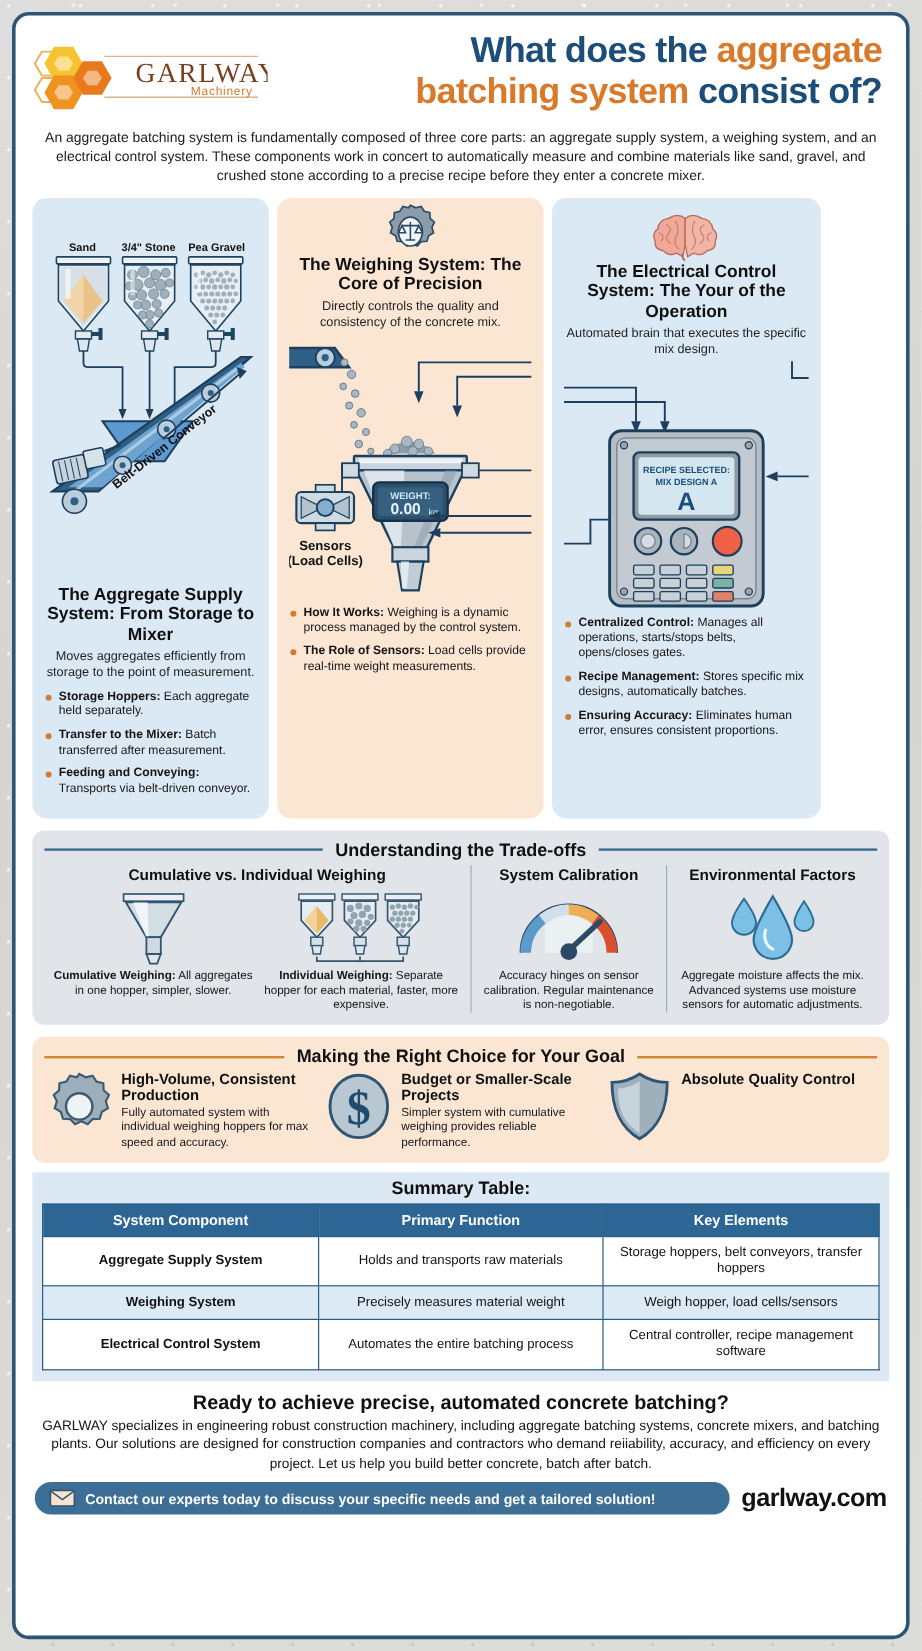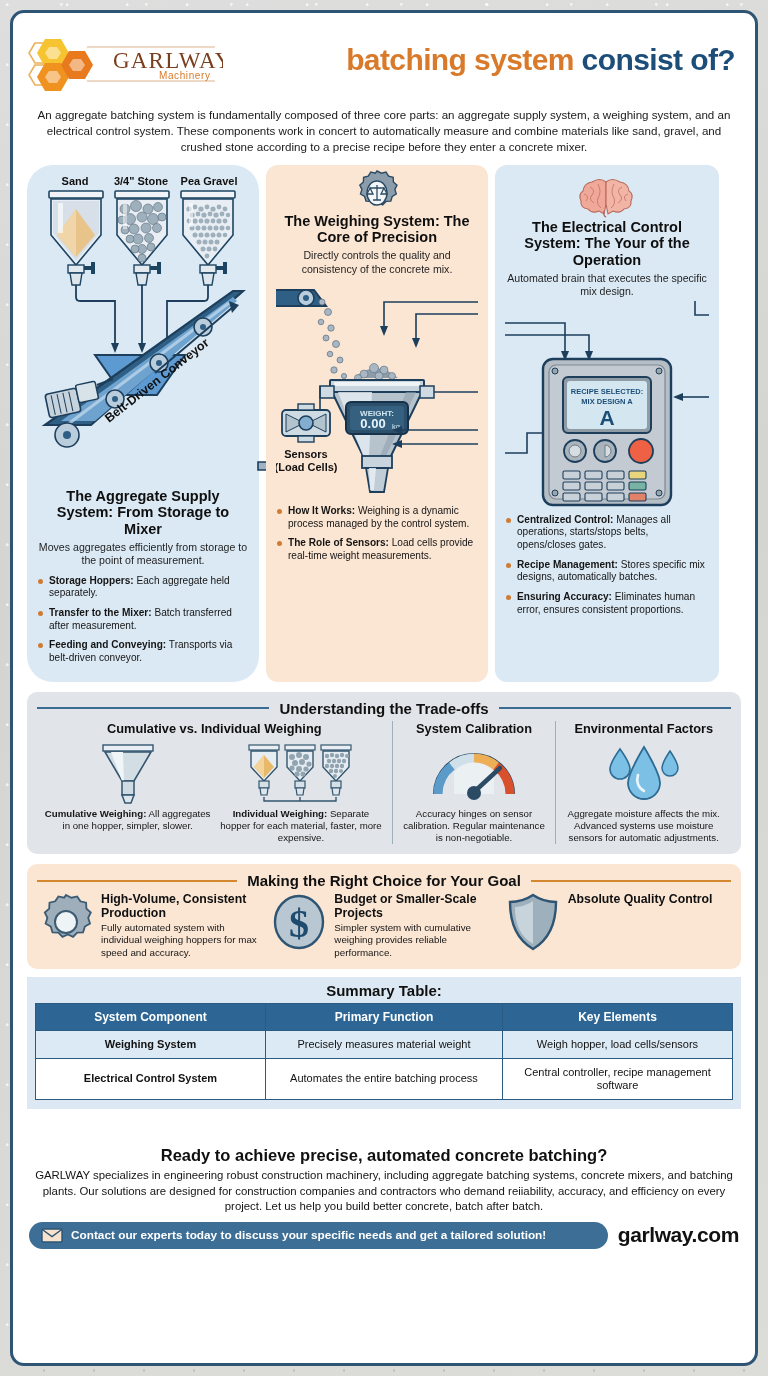--- a/index.html
+++ b/index.html
@@ -42,21 +42,21 @@
   .orange { color: #d97a2b; }
   .intro {
     padding: 6px 16px 10px 16px;
     font-size: 11.6px; line-height: 1.38; color: #1a1a1a; text-align: center;
   }
   
   .panels { display: flex; gap: 7px; padding: 0 14px; align-items: stretch; position: relative; }
   .panel { border-radius: 12px; position: relative; padding: 8px 10px 10px 10px; }
   .p-blue { background: #dbe9f4; }
   .p-peach { background: #fbe6d4; }
-  .p1 { width: 232px; border-radius: 26px; }
+  .p1 { width: 197px; }
   .p2 { width: 222px; }
   .p3 { width: 224px; }
   .ptitle { font-size: 14.5px; font-weight: bold; color: #0f0f0f; text-align: center; line-height: 1.14; }
   .psub { font-size: 10.6px; color: #1f1f1f; text-align: center; line-height: 1.28; margin-top: 3px; }
   ul.bullets { list-style: none; margin-top: 7px; }
   ul.bullets li {
     position: relative; padding-left: 12px; margin-bottom: 7px;
     font-size: 10.1px; line-height: 1.26; color: #151515;
   }
   ul.bullets li::before {
@@ -101,21 +101,21 @@
     background: #2d6694; color: #fff; font-size: 12px; font-weight: bold;
     padding: 6px 4px; border: 1.5px solid #2a5b82; text-align: center;
   }
   td {
     font-size: 11px; padding: 7px 5px; border: 1.5px solid #2a5b82;
     text-align: center; color: #121212; line-height: 1.2; background: #fff;
   }
   tr.alt td { background: #dceaf5; }
   td.first { font-weight: bold; }
   
-  .footer { padding: 9px 16px 6px 16px; text-align: center; margin-top: 28px; }
+  .footer { padding: 9px 16px 6px 16px; text-align: center; }
   .footer h3 { font-size: 16.5px; font-weight: bold; color: #101010; }
   .footer p { font-size: 11.4px; line-height: 1.36; color: #131313; margin-top: 3px; }
   .ctarow { display: flex; align-items: center; gap: 10px; margin-top: 7px; }
   .cta {
     flex: 1; background: #3d6e96; border-radius: 16px; color: #fff;
     font-size: 11.8px; font-weight: bold; padding: 6px 12px;
     display: flex; align-items: center; gap: 8px; text-align: left;
   }
   .env { width: 22px; height: 15px; flex: 0 0 22px; }
   .domain { font-size: 21px; font-weight: bold; color: #111; letter-spacing: -.4px; }
@@ -142,20 +142,21 @@
           <path d="M22 48 L18 54 L22 60 L30 60 L34 54 L30 48 Z" opacity=".55"></path>
           <path d="M46 36 L42 42 L46 48 L54 48 L58 42 L54 36 Z" opacity=".55"></path>
         </g>
         <line x1="60" y1="24" x2="188" y2="24" stroke="#dbb48e" stroke-width="1.2"></line>
         <line x1="60" y1="58" x2="188" y2="58" stroke="#dbb48e" stroke-width="1.2"></line>
         <text x="86" y="45" font-family="Liberation Serif, serif" font-size="23" letter-spacing="1.2" fill="#7a3f1e">GARLWAY</text>
         <text x="132" y="56" font-family="Liberation Sans, sans-serif" font-size="10" letter-spacing=".6" fill="#d87a2a">Machinery</text>
       </svg>
     </div>
     <div class="title">
+      <div class="l1"><span class="navy">What does the </span><span class="orange">aggregate</span></div>
       <div class="l2"><span class="orange">batching system</span><span class="navy"> consist of?</span></div>
     </div>
   </div>
 
   <div class="intro">An aggregate batching system is fundamentally composed of three core parts: an aggregate supply system, a weighing system, and an electrical control system. These components work in concert to automatically measure and combine materials like sand, gravel, and crushed stone according to a precise recipe before they enter a concrete mixer.</div>
 
   <div class="panels">
 
     <div class="panel p-blue p1">
       <div style="height:315px;position:relative;">
@@ -682,20 +683,25 @@
     <h3>Summary Table:</h3>
     <table>
       <thead>
         <tr>
           <th style="width:33%">System Component</th>
           <th style="width:34%">Primary Function</th>
           <th style="width:33%">Key Elements</th>
         </tr>
       </thead>
       <tbody>
+        <tr>
+          <td class="first">Aggregate Supply System</td>
+          <td>Holds and transports raw materials</td>
+          <td>Storage hoppers, belt conveyors, transfer hoppers</td>
+        </tr>
         <tr class="alt">
           <td class="first">Weighing System</td>
           <td>Precisely measures material weight</td>
           <td>Weigh hopper, load cells/sensors</td>
         </tr>
         <tr>
           <td class="first">Electrical Control System</td>
           <td>Automates the entire batching process</td>
           <td>Central controller, recipe management software</td>
         </tr>

